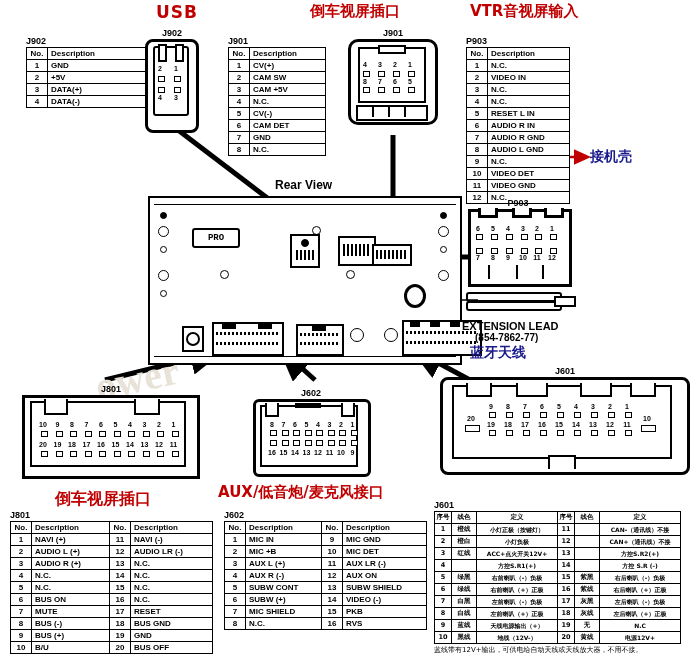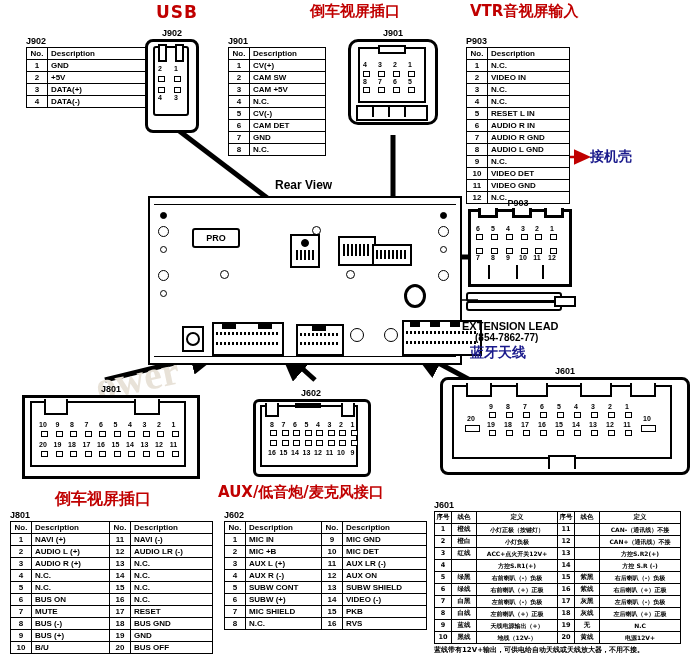--- a/index.html
+++ b/index.html
@@ -46,21 +46,21 @@
   
   table.cn{border-collapse:collapse;font-size:6.5px;background:#fff;
      font-family:"DejaVu Sans",sans-serif;}
   table.cn td,table.cn th{
      border:1px solid #000;height:11px;line-height:11px;padding:0 1px;
      text-align:center;white-space:nowrap;font-weight:bold;background:#fff;}
   table.cn th{font-size:6.5px;}
   table.cn td.idx{width:14px;}
   table.cn td.col{width:22px;}
   table.cn td.def{width:78px;font-size:6px;}
-  .note{font-size:7px;font-weight:bold;font-family:"DejaVu Sans",sans-serif;}
+  .note{font-size:7px;font-weight:normal;font-family:"DejaVu Sans",sans-serif;}
   .wm{position:absolute;color:#e8e2d8;font-size:40px;font-weight:bold;
       transform:rotate(-12deg);font-family:"Liberation Serif",serif;}
 </style>
 </head>
 <body>
 
 <svg id="arrows">
   <defs>
     <marker id="ah" markerWidth="7" markerHeight="7" refX="5" refY="3.2" orient="auto">
       <path d="M0,0 L7,3.2 L0,6.4 z" fill="#000"></path>
@@ -294,21 +294,21 @@
   <div class="screwhole filled" style="left:290px;top:14px;width:5px;height:5px;"></div>
   <div class="screwhole" style="left:288px;top:28px;width:9px;height:9px;"></div>
   <div class="screwhole" style="left:290px;top:48px;width:5px;height:5px;"></div>
   <div class="screwhole" style="left:288px;top:72px;width:9px;height:9px;"></div>
   <div class="screwhole" style="left:70px;top:72px;width:7px;height:7px;"></div>
   <div class="screwhole" style="left:162px;top:28px;width:7px;height:7px;"></div>
   <div class="screwhole" style="left:196px;top:72px;width:7px;height:7px;"></div>
 
   <div style="position:absolute;left:42px;top:30px;width:44px;height:16px;border:2px solid #000;border-radius:3px;
               display:flex;align-items:center;justify-content:center;font-size:9px;font-weight:bold;
-              font-family:Liberation Sans, sans-serif;">PRO</div>
+              font-family:Liberation Mono, monospace;">PRO</div>
 
   <div class="edge-conn" style="left:140px;top:36px;width:26px;height:30px;">
     <div class="screwhole filled" style="left:9px;top:3px;width:6px;height:6px;"></div>
     <div style="position:absolute;left:4px;top:14px;right:4px;height:10px;
        background:repeating-linear-gradient(to right,#000 0 2px,#fff 2px 4px);"></div>
   </div>
 
   <div class="edge-conn" style="left:188px;top:38px;width:34px;height:26px;">
     <div style="position:absolute;left:3px;top:6px;right:3px;height:12px;
        background:repeating-linear-gradient(to right,#000 0 2px,#fff 2px 4px);"></div>

